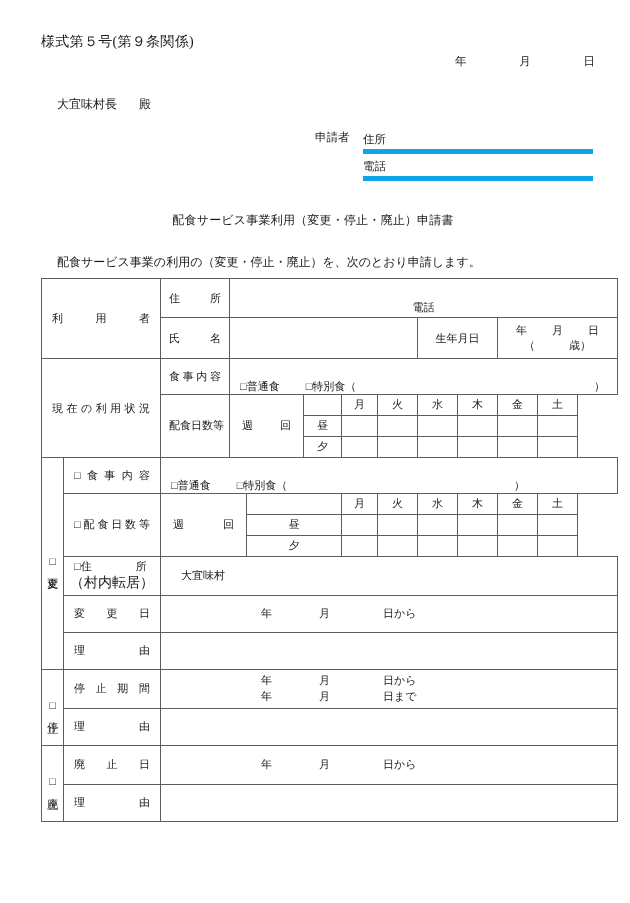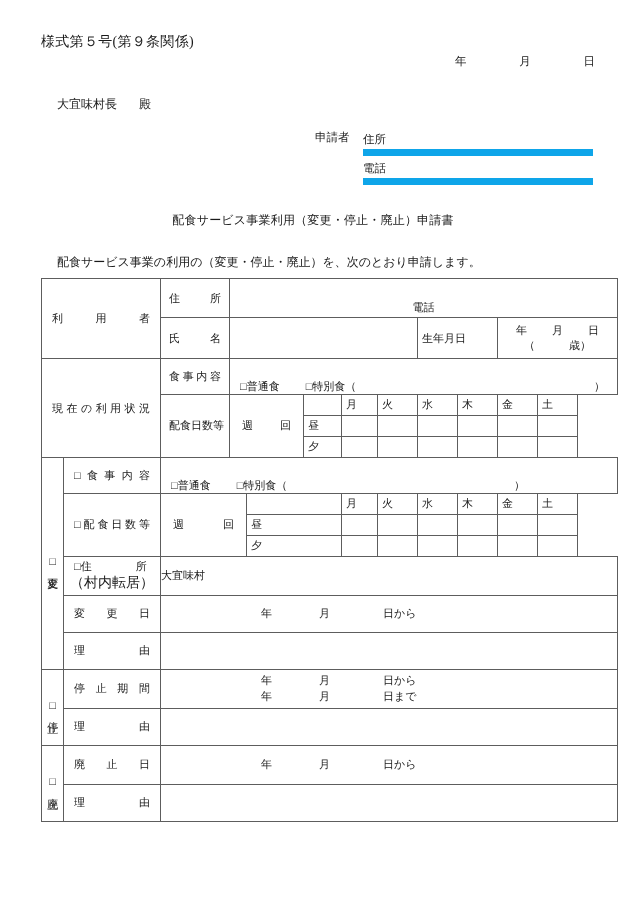--- a/index.html
+++ b/index.html
@@ -69,21 +69,21 @@
   }
   .applicant-rows {
     position: absolute;
     left: 60px;
     top: 0;
     width: 230px;
   }
   .app-row {
     position: relative;
     height: 22px;
-    border-bottom: 7px solid #0ea5e9;
+    border-bottom: 5px solid #0ea5e9;
     font-size: 11.5px;
   }
   .app-row .fld {
     position: absolute;
     left: 0;
     bottom: 2px;
     white-space: nowrap;
   }
   .app-row .rel {
     position: absolute;
@@ -138,21 +138,21 @@
     padding: 0 6px;
     white-space: nowrap;
   }
   .spread.tight { padding: 0 4px; }
   .spread-narrow {
     display: flex;
     justify-content: space-between;
     padding: 0 3px;
     white-space: nowrap;
   }
-  .c { }
+  .c { text-align: center; }
   .nowrap { white-space: nowrap; }
 
   .tel-cell {
     position: relative;
     height: 100%;
   }
   .tel-text {
     position: absolute;
     left: 0;
     right: 0;
@@ -453,21 +453,21 @@
       <td></td>
       <td></td>
       <td></td>
     </tr>
 
     <tr>
       <td class="addr-sub" style="height:38px">
         <div class="l1">□住　　　　所</div>
         <div class="l2">（村内転居）</div>
       </td>
-      <td colspan="11" class="nowrap" style="padding-left:0">大宜味村</td>
+      <td colspan="11" class="nowrap" style="padding-left:20px">大宜味村</td>
     </tr>
 
     <tr>
       <td class="lbl" style="height:36px">
         <div class="spread">
               <span>変</span>
               <span>更</span>
               <span>日</span>
             </div>
       </td>

